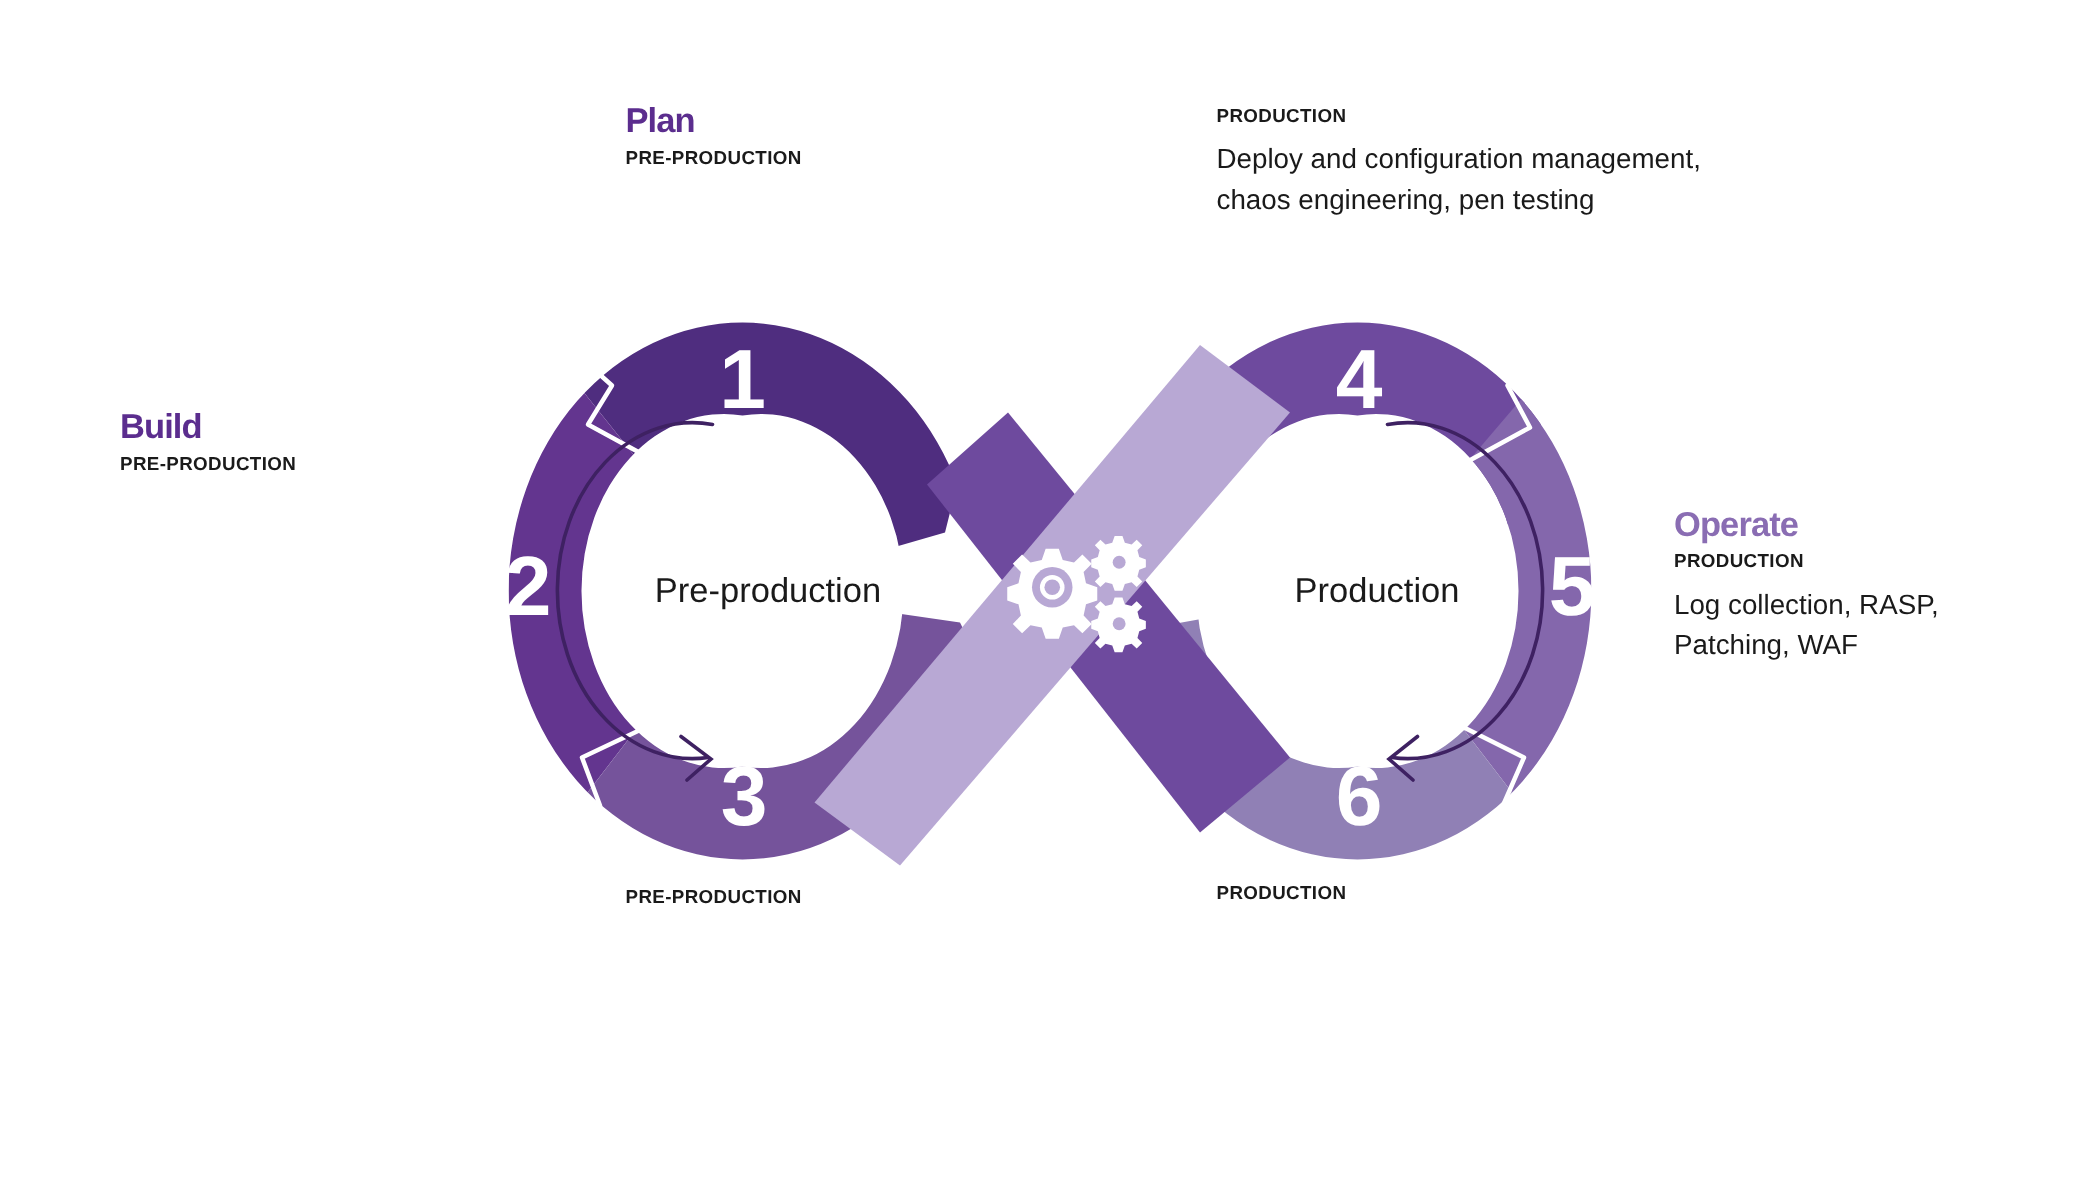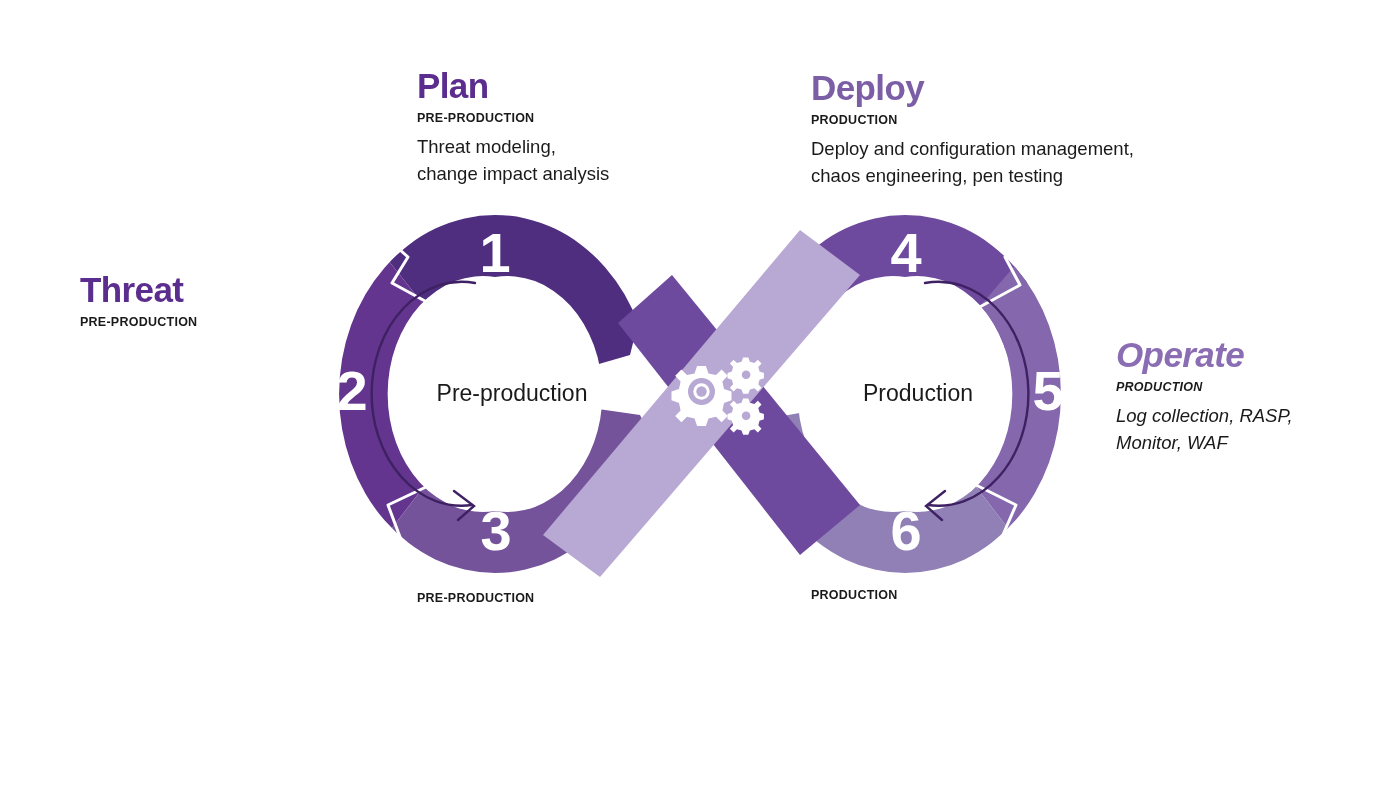--- a/index.html
+++ b/index.html
@@ -21,21 +21,21 @@
     inset: 0;
     width: 1400px;
     height: 787px;
   }
 
   
   .callout { position: absolute; }
 
   .callout .title {
     font-weight: bold;
-    font-size: 35px;
+    font-size: 23px;
     line-height: 1.05;
     letter-spacing: -0.6px;
     margin: 0 0 6px 0;
     white-space: nowrap;
   }
   .callout .stage-label {
     font-size: 12.5px;
     font-weight: bold;
     letter-spacing: 0.25px;
     color: #1a1a1a;
@@ -47,21 +47,21 @@
     line-height: 1.45;
     color: #1a1a1a;
     margin: 0;
     white-space: pre-line;
   }
 
   
   #callout-plan    { left: 417px; top: 68px;  width: 330px; }
   #callout-deploy  { left: 811px; top: 70px;  width: 470px; }
   #callout-build   { left: 80px;  top: 272px; width: 255px; }
-  #callout-operate { left: 1116px;top: 337px; width: 260px; font-style: italic; }
+  #callout-operate { left: 1116px;top: 337px; width: 260px; }
   #callout-test    { left: 417px; top: 591px; width: 300px; }
   #callout-monitor { left: 811px; top: 588px; width: 400px; }
 
   
   #loop-svg {
     position: absolute;
     left: 300px;
     top: 205px;
   }
 
@@ -176,41 +176,38 @@
     <text class="seg-num" x="748" y="190">5</text>
     <text class="seg-num" x="606" y="330">6</text>
 
     <text class="loop-center-label" x="212" y="190">Pre-production</text>
     <text class="loop-center-label" x="618" y="190">Production</text>
   </svg>
 
   <div class="callout" id="callout-plan">
     <div class="title" style="color:#5B2D8E">Plan</div>
     <div class="stage-label">PRE-PRODUCTION</div>
-    <div class="desc">Threat modeling,
-change impact analysis</div>
   </div>
 
   <div class="callout" id="callout-deploy">
-    <div class="title" style="color:#7C5EA6">Deploy</div>
     <div class="stage-label">PRODUCTION</div>
     <div class="desc">Deploy and configuration management,
 chaos engineering, pen testing</div>
   </div>
 
   <div class="callout" id="callout-build">
-    <div class="title" style="color:#5B2D8E">Threat</div>
+    <div class="title" style="color:#5B2D8E">Build</div>
     <div class="stage-label">PRE-PRODUCTION</div>
   </div>
 
   <div class="callout" id="callout-operate">
     <div class="title" style="color:#8A6DB3">Operate</div>
     <div class="stage-label">PRODUCTION</div>
     <div class="desc">Log collection, RASP,
-Monitor, WAF</div>
+Patching, WAF</div>
   </div>
 
   <div class="callout" id="callout-test">
     <div class="stage-label">PRE-PRODUCTION</div>
   </div>
 
   <div class="callout" id="callout-monitor">
     <div class="stage-label">PRODUCTION</div>
   </div>
 

